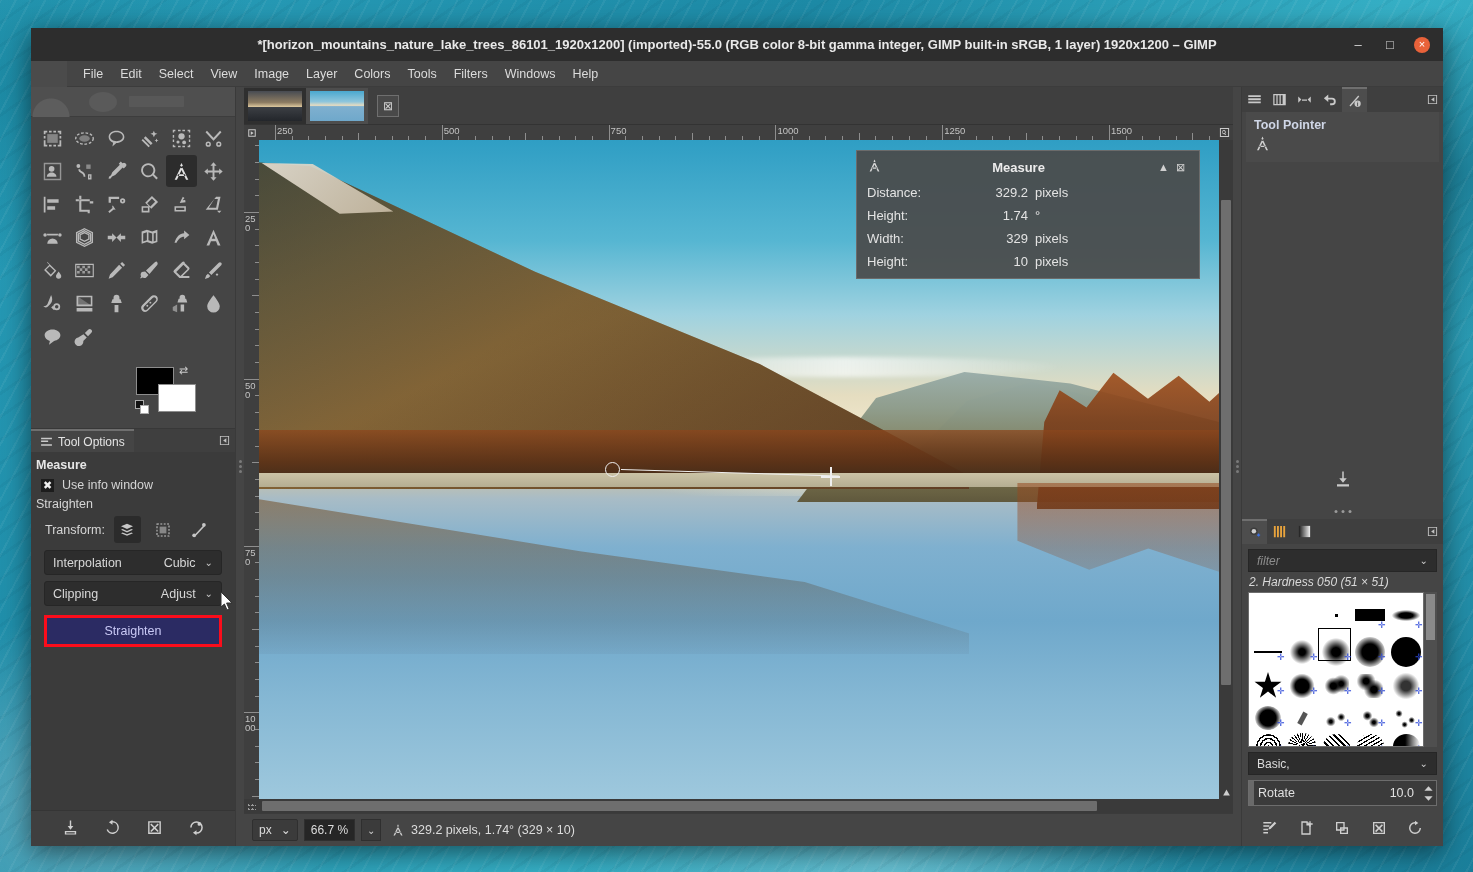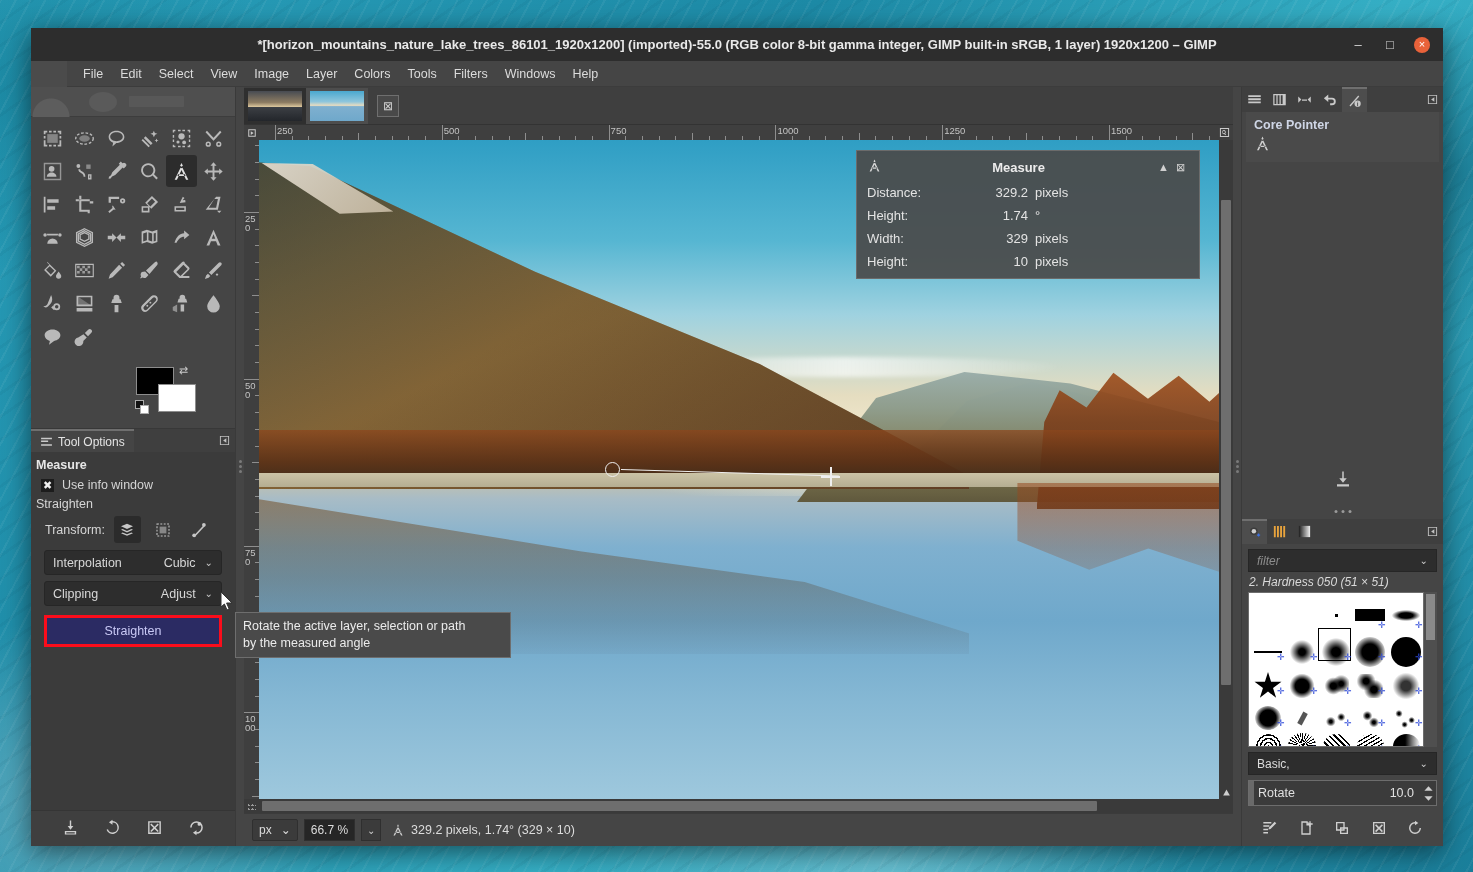--- a/index.html
+++ b/index.html
@@ -934,21 +934,21 @@
         </div>
         <div class="rd-spacer"></div>
         <div class="dock-menu-btn">
           <svg viewBox="0 0 24 24">
               <path d="M2 2h20v20H2V2zm2 2v16h16V4H4zm12 3v10l-7-5 7-5z"></path>
             </svg>
         </div>
       </div>
 
       <div id="pointer-panel">
-        <div id="pointer-title">Core Pointer</div>
+        <div id="pointer-title">Tool Pointer</div>
         <div id="pointer-icon">
           <svg viewBox="0 0 24 24">
               <path d="M12 2.2l1.6 3.3-1.6 1.1-1.6-1.1L12 2.2zM10.9 7.6L4.2 21.4h2.6l5.2-11.2 5.2 11.2h2.6L13.1 7.6l-1.1.7-1.1-.7zM8.2 15h7.6l.9 2H7.3l.9-2z"></path>
             </svg>
         </div>
       </div>
 
       <div id="device-fill">
         <div id="dev-dl">
           <svg viewBox="0 0 24 24">
@@ -1141,21 +1141,17 @@
                 <path d="M3 3h18v18H3V3zm2 2v14h14V5H5zm2.8 1.2L12 10.4l4.2-4.2L18 8l-4.2 4.2L18 16.4 16.2 18.2 12 14 7.8 18.2 6 16.4l4.2-4.2L6 8l1.8-1.8z"></path>
               </svg></span>
           <span><svg viewBox="0 0 24 24">
                 <path d="M12 3a9 9 0 109 9h-2.2A6.8 6.8 0 1112 5.2V8l5-3.5L12 1v2z"></path>
               </svg></span>
         </div>
       </div>
     </div>
   </div>
 
-  <div id="tooltip">
-    <div>Rotate the active layer, selection or path</div>
-    <div>by the measured angle</div>
-  </div>
 
   <svg id="cursor" style="position:absolute; left:189px; top:563px; width:14px; height:20px; z-index:70;" viewBox="0 0 14 20">
     <path d="M1 1l11 11H6.6l2.6 6-2.2 1-2.6-6L1 16V1z" fill="#fff" stroke="#333" stroke-width="1"></path>
   </svg>
 </div>
 
 </body></html>

